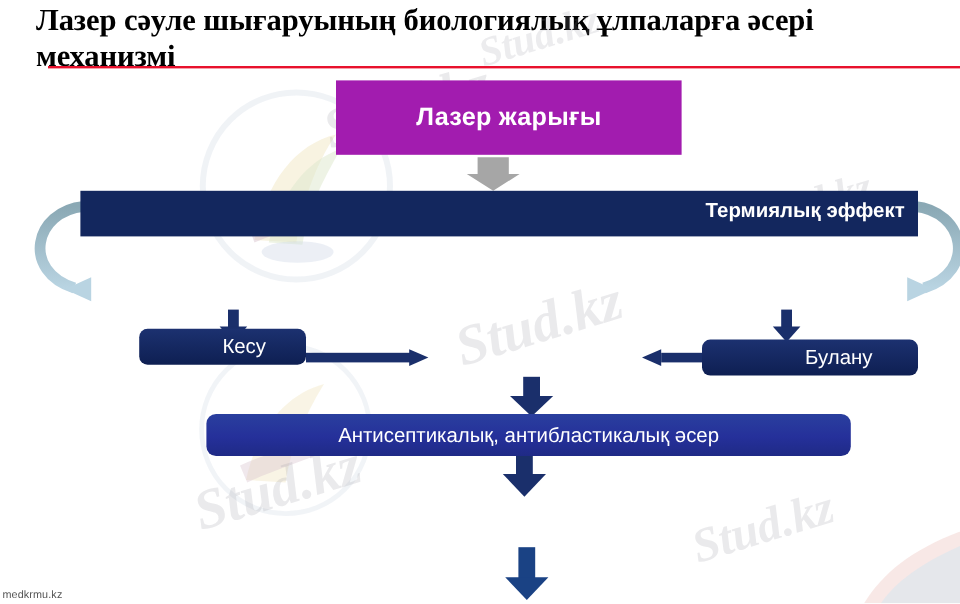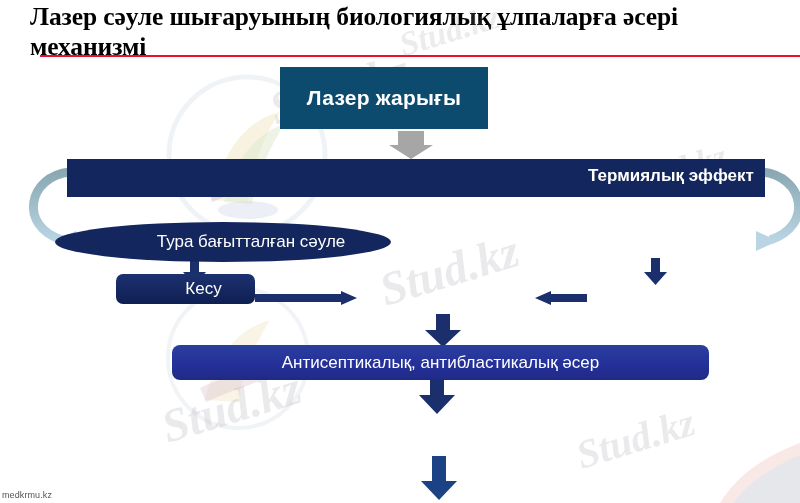--- a/index.html
+++ b/index.html
@@ -98,22 +98,22 @@
     display: flex;
     align-items: center;
     justify-content: center;
     color: #ffffff;
     text-align: center;
     box-sizing: border-box;
   }
 
   .box-laser {
     left: 280px; top: 67px;
-    width: 208px; height: 62px;
-    background: #0c4a6e;
+    width: 288px; height: 62px;
+    background: #a21caf;
     font-size: 21px;
     font-weight: bold;
     letter-spacing: 0.2px;
   }
 
   .bar-wide {
     left: 67px; top: 159px;
     width: 698px; height: 38px;
     background: #13275e;
   }
@@ -266,26 +266,26 @@
     </g>
   </svg>
 
   <div class="node box-laser">
     <span class="lbl">Лазер жарығы</span>
   </div>
 
   <div class="node bar-wide"></div>
   <div class="bar-label-right">Термиялық эффект</div>
 
-  <div class="node oval oval-left">
-    <span class="lbl">Тура бағытталған сәуле</span>
-  </div>
 
   <div class="node rrect box-kesu">
     <span class="lbl">Кесу</span>
+  </div>
+  <div class="node rrect box-bul">
+    <span class="lbl">Булану</span>
   </div>
 
   <div class="node box-antisept">
     <span class="lbl">Антисептикалық, антибластикалық әсер</span>
   </div>
 
 
   <svg class="corner-swoosh" viewBox="0 0 120 60">
     <path d="M120 0 C80 15, 55 35, 40 60 L120 60 Z" fill="#f2d6d2" opacity="0.55"></path>
     <path d="M120 12 C88 26, 66 42, 54 60 L120 60 Z" fill="#d9e6ef" opacity="0.6"></path>

